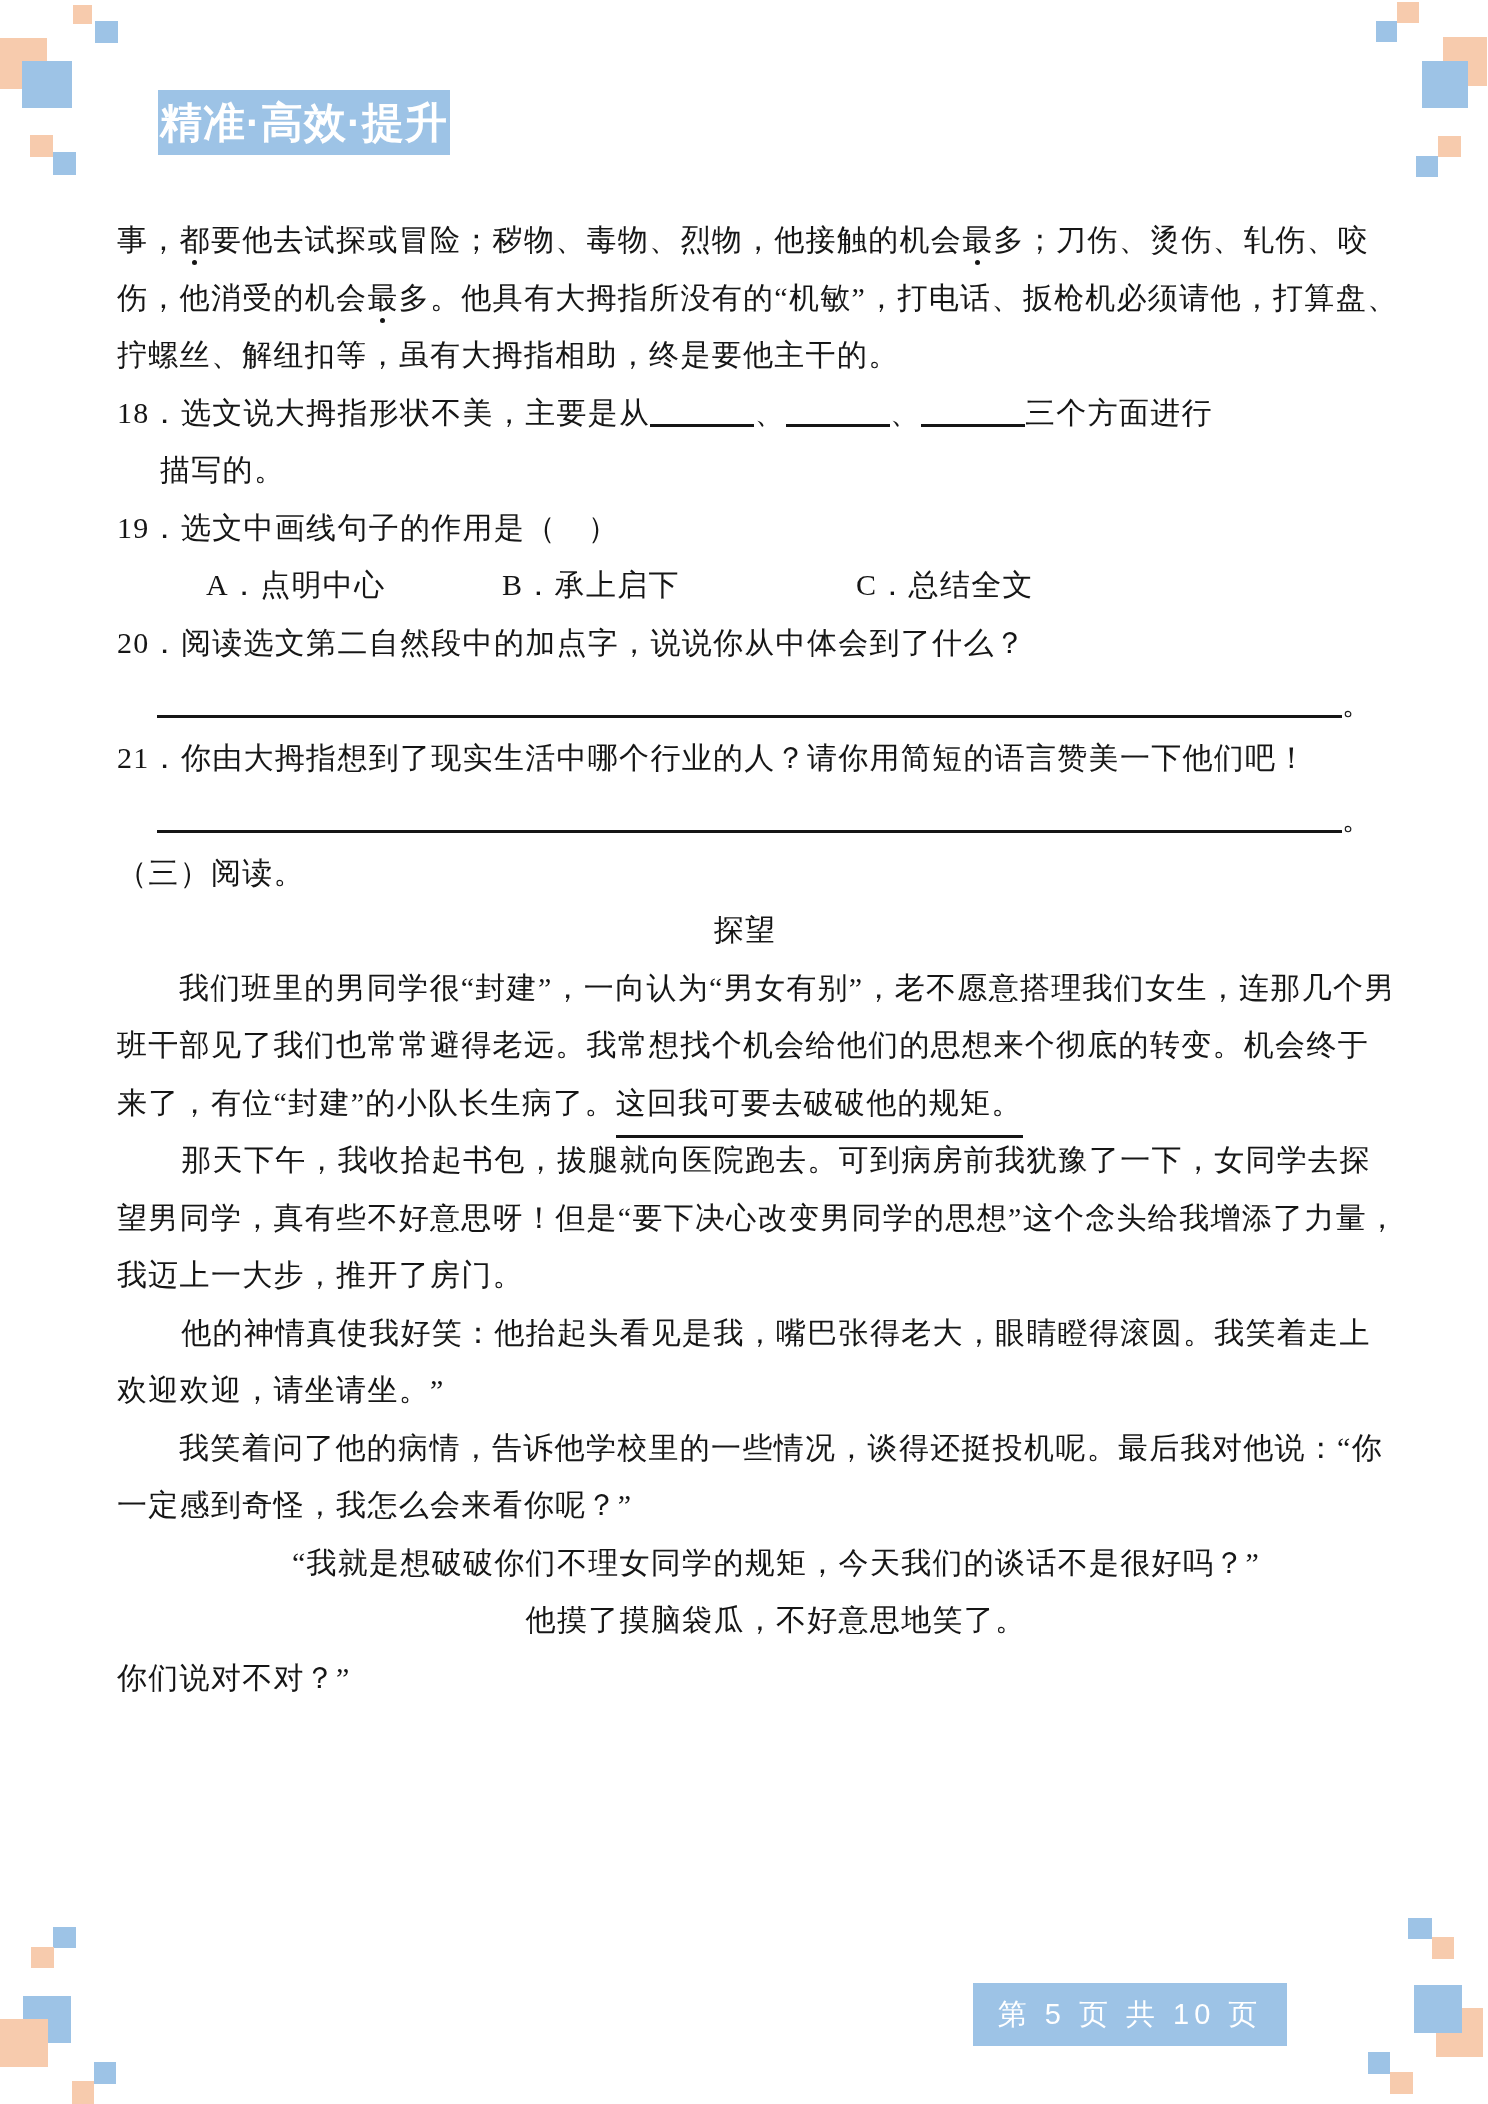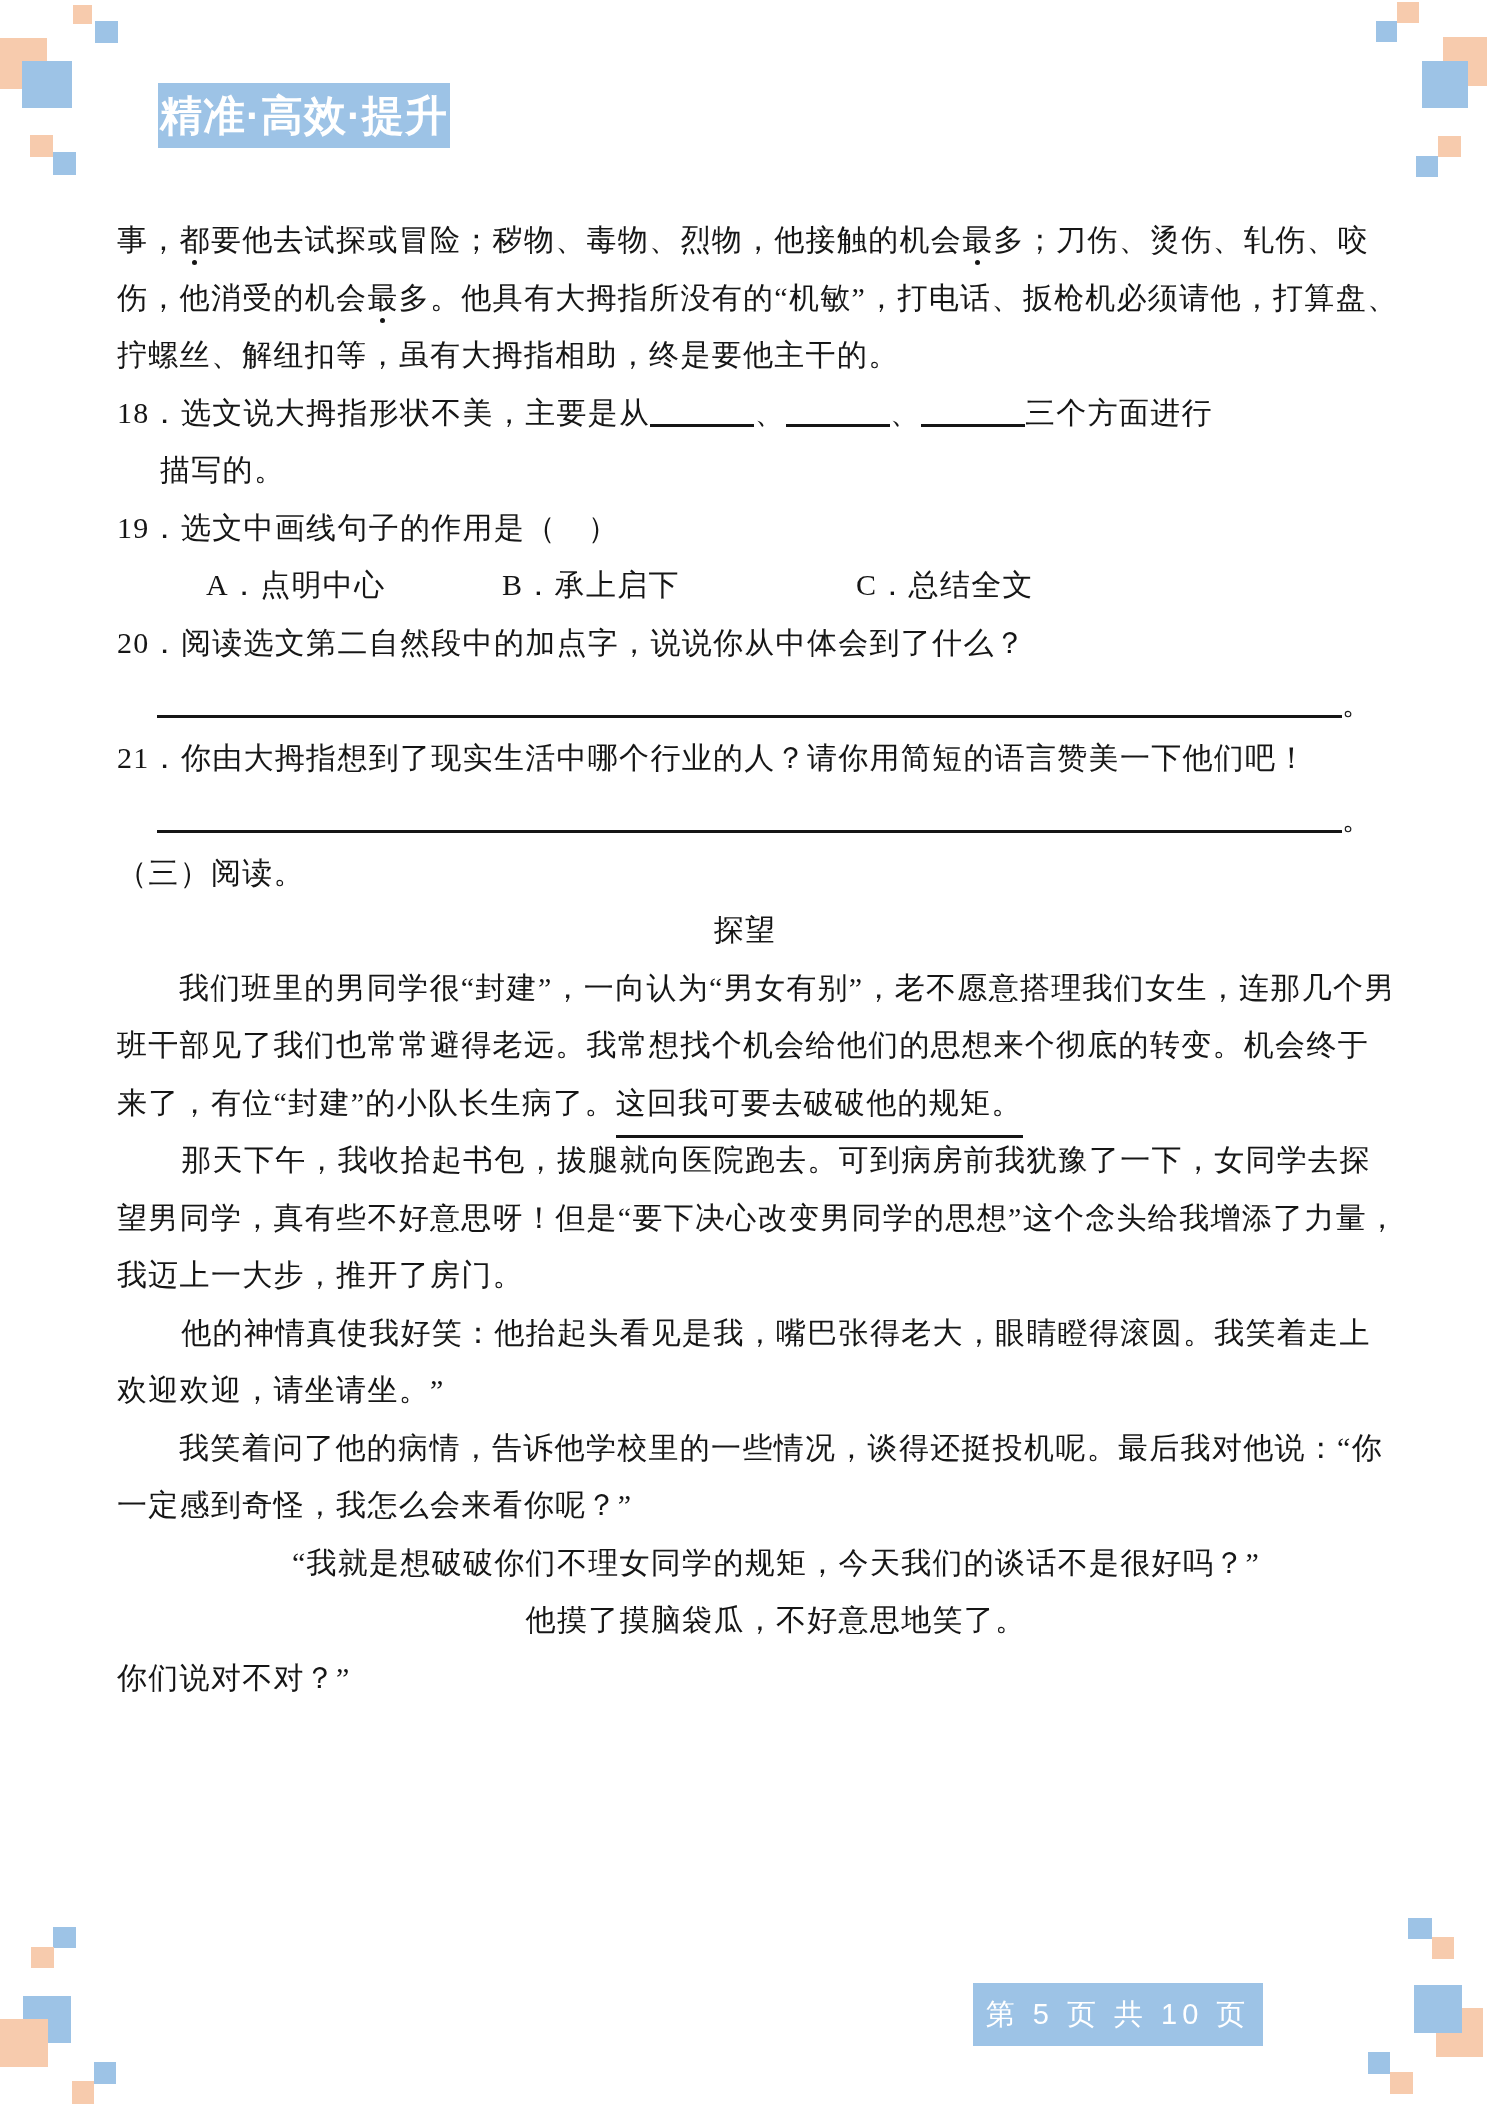--- a/index.html
+++ b/index.html
@@ -23,25 +23,25 @@
 
   
   .badge{
     position:absolute;
     background:var(--blue);
     color:#ffffff;
     display:flex;align-items:center;justify-content:center;
     font-family:"Liberation Sans",sans-serif;
   }
   .header-badge{
-    left:158px;top:83px;width:292px;height:65px;
+    left:158px;top:90px;width:292px;height:65px;
     font-size:42px;font-weight:bold;letter-spacing:1px;
   }
   .footer-badge{
-    left:973px;top:1983px;width:290px;height:63px;
+    left:973px;top:1983px;width:314px;height:63px;
     font-size:29px;font-weight:normal;letter-spacing:5px;
   }
 
   
   .doc{
     position:absolute;
     left:117px;top:211px;width:1256px;
     font-size:30px;
     letter-spacing:1.3px;
   }

